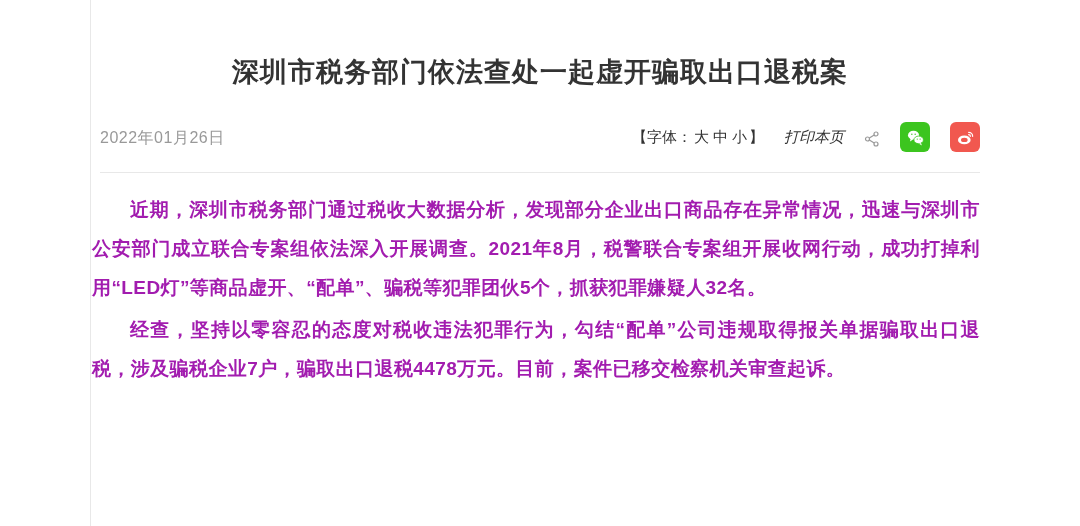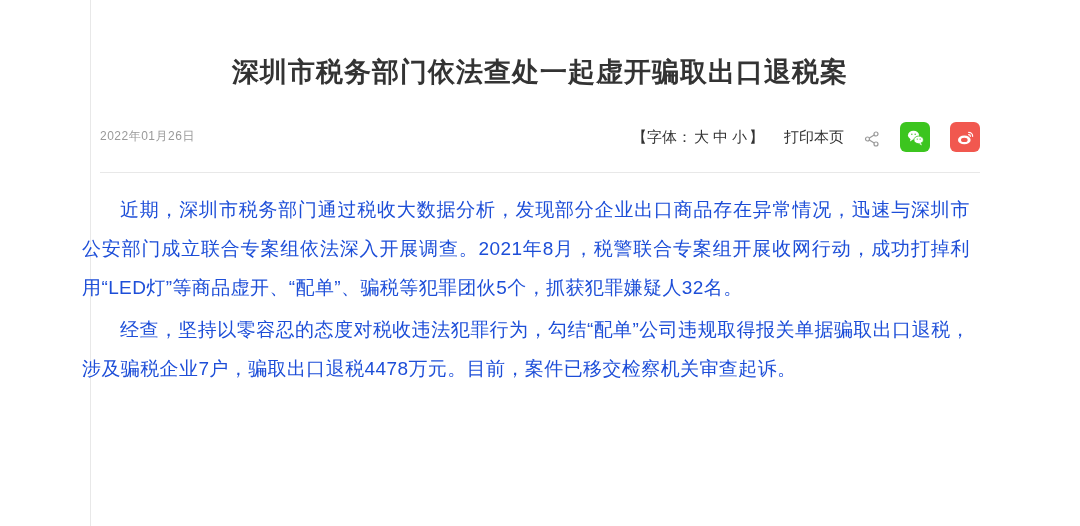--- a/index.html
+++ b/index.html
@@ -46,21 +46,21 @@
     position: absolute;
     left: 90px;
     top: 118px;
     width: 900px;
     height: 44px;
   }
   .meta-date {
     position: absolute;
     left: 10px;
     top: 10px;
-    font-size: 12px;
+    font-size: 16px;
     color: #999999;
     letter-spacing: 0.5px;
   }
   .meta-right {
     position: absolute;
     right: 10px;
     top: 4px;
     display: flex;
     align-items: center;
     gap: 20px;
@@ -72,20 +72,21 @@
   }
   .font-size-group .fs-opt {
     margin: 0 2px;
     cursor: pointer;
   }
   .print-link {
     font-size: 15px;
     color: #333333;
     white-space: nowrap;
     cursor: pointer;
+    font-style: italic;
   }
   .share-ico {
     width: 16px;
     height: 16px;
     display: inline-block;
     position: relative;
     top: 2px;
   }
   .round-ico {
     width: 30px;
@@ -101,27 +102,28 @@
   .divider {
     position: absolute;
     left: 100px;
     top: 172px;
     width: 880px;
     height: 1px;
     background: #e8e8e8;
   }
   .body-text {
     position: absolute;
-    left: 82px;
+    left: 92px;
     top: 190px;
     width: 888px;
     font-size: 19px;
     line-height: 39px;
-    color: #1d4ed8;
+    color: #a21caf;
     text-align: justify;
+    font-weight: bold;
   }
   .body-text p {
     margin: 0 0 3px 0;
     text-indent: 2em;
     letter-spacing: 0.4px;
   }
 </style>
 </head>
 <body>
 

